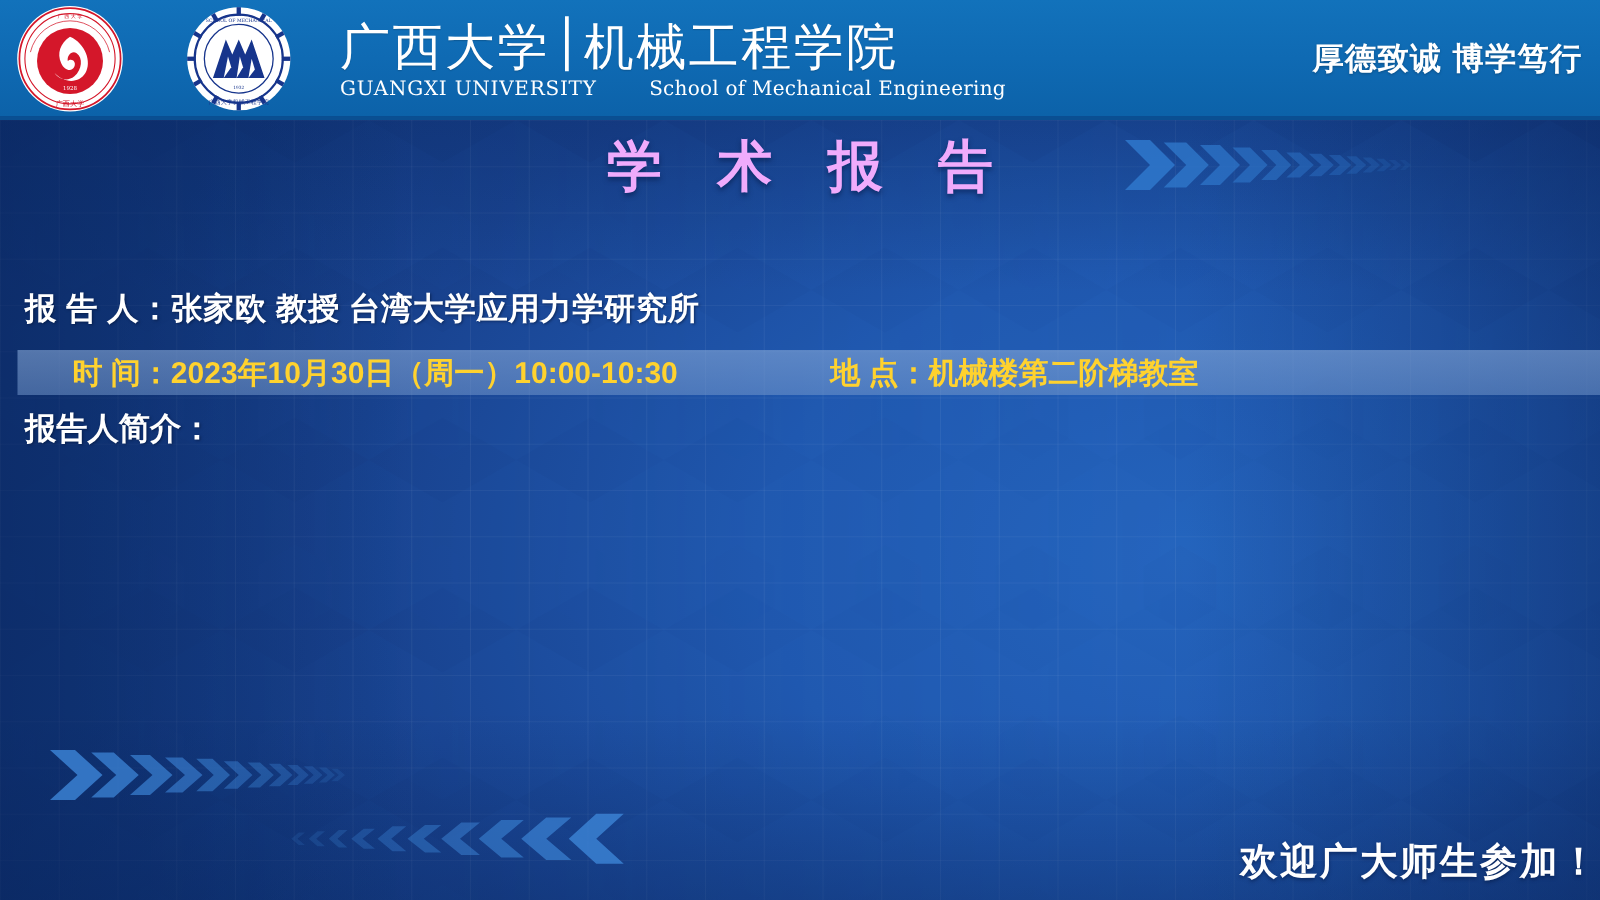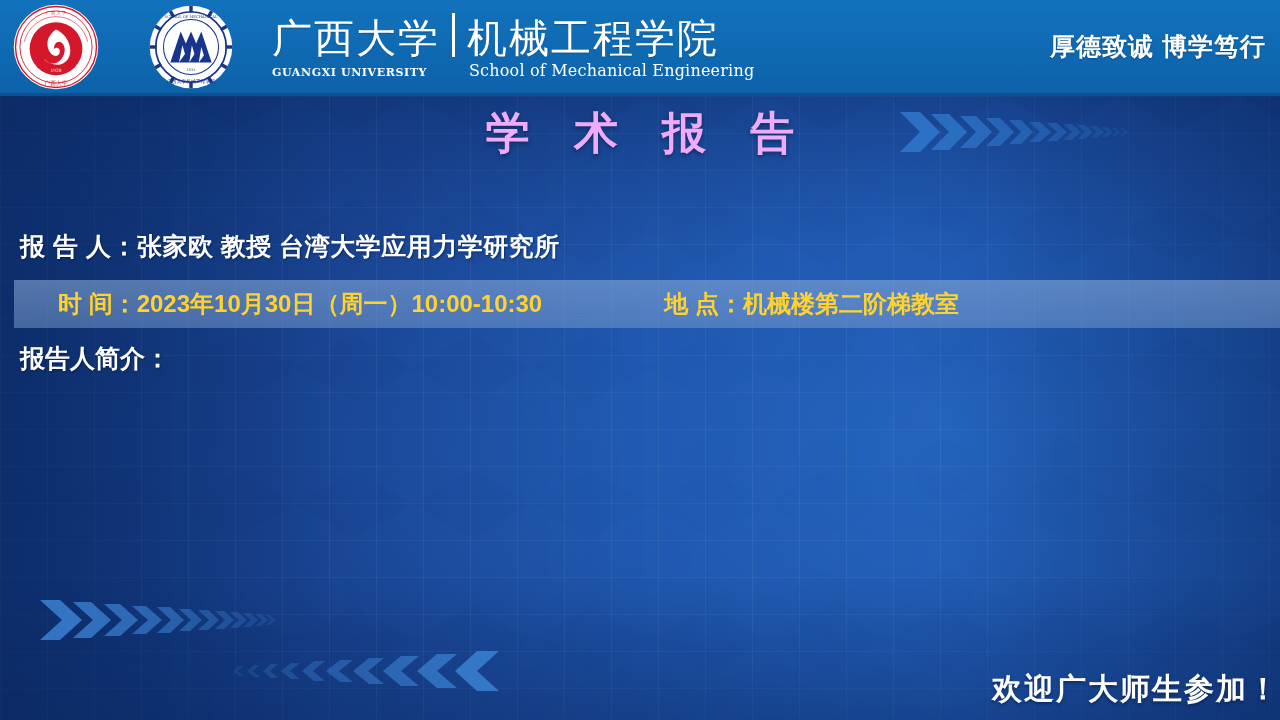--- a/index.html
+++ b/index.html
@@ -54,21 +54,21 @@
   .wordmark { margin-left:6px; display:flex; flex-direction:column; justify-content:center; }
   .wm-row { display:flex; align-items:flex-end; }
   .wm-cn {
     color:#ffffff; font-size:40px; line-height:1.05; letter-spacing:2px;
     font-family:"DejaVu Serif","Liberation Serif",serif; font-weight:400;
     text-shadow:0 1px 1px rgba(0,0,0,.18);
   }
   .wm-sep { width:3px; height:44px; background:#ffffff; margin:0 12px 2px 12px; }
   .wm-sub-row { display:flex; align-items:baseline; margin-top:2px; }
   .wm-en {
-    color:#ffffff; font-size:11px; letter-spacing:.6px; font-weight:700;
+    color:#ffffff; font-size:16px; letter-spacing:.6px; font-weight:400;
     font-family:"DejaVu Serif","Liberation Serif",serif;
   }
   .wm-en.right { margin-left:42px; font-weight:400; font-size:16px; letter-spacing:.2px;}
   .motto {
     margin-left:auto; margin-right:14px; color:#ffffff;
     font-size:25px; letter-spacing:1px; font-weight:700;
     text-shadow:0 1px 2px rgba(0,0,0,.25);
     white-space:nowrap;
   }
 
@@ -93,32 +93,32 @@
     text-shadow:1px 1px 2px rgba(0,15,45,.55);
     white-space:nowrap;
   }
   .line-speaker {
     position:absolute; left:20px; top:230px;
     color:#ffffff; font-size:25px; font-weight:700; letter-spacing:.5px;
     text-shadow:1px 1px 2px rgba(0,15,45,.5);
     white-space:nowrap;
   }
   .band-time {
-    position:absolute; left:14px; top:280px; width:1266px; height:48px;
+    position:absolute; left:14px; top:280px; width:1266px; height:36px;
     background:linear-gradient(to bottom,rgba(132,166,214,.60),rgba(118,154,206,.52));
     display:flex; align-items:center;
   }
   .band-time .t-label { color:#ffd22e; font-size:24px; font-weight:700; white-space:nowrap; padding-left:44px; }
   .band-time .t-val   { color:#ffd22e; font-size:24px; font-weight:700; white-space:nowrap; }
   .band-time .gap     { width:122px; flex:0 0 auto; }
   .band-time .p-label { color:#ffd22e; font-size:24px; font-weight:700; white-space:nowrap; }
   .band-time .p-val   { color:#ffd22e; font-size:24px; font-weight:700; white-space:nowrap; }
 
   .bio-head {
-    position:absolute; left:20px; top:342px;
+    position:absolute; left:20px; top:326px;
     color:#ffffff; font-size:25px; font-weight:700;
     text-shadow:1px 1px 2px rgba(0,15,45,.5);
   }
   .bio-body {
     position:absolute; left:22px; top:364px; width:1242px;
     color:#ffffff; font-size:23.5px; line-height:37.5px;
     letter-spacing:.2px;
     text-shadow:0 1px 2px rgba(0,15,45,.45);
   }
   .bio-body p { margin:0; white-space:nowrap; }

